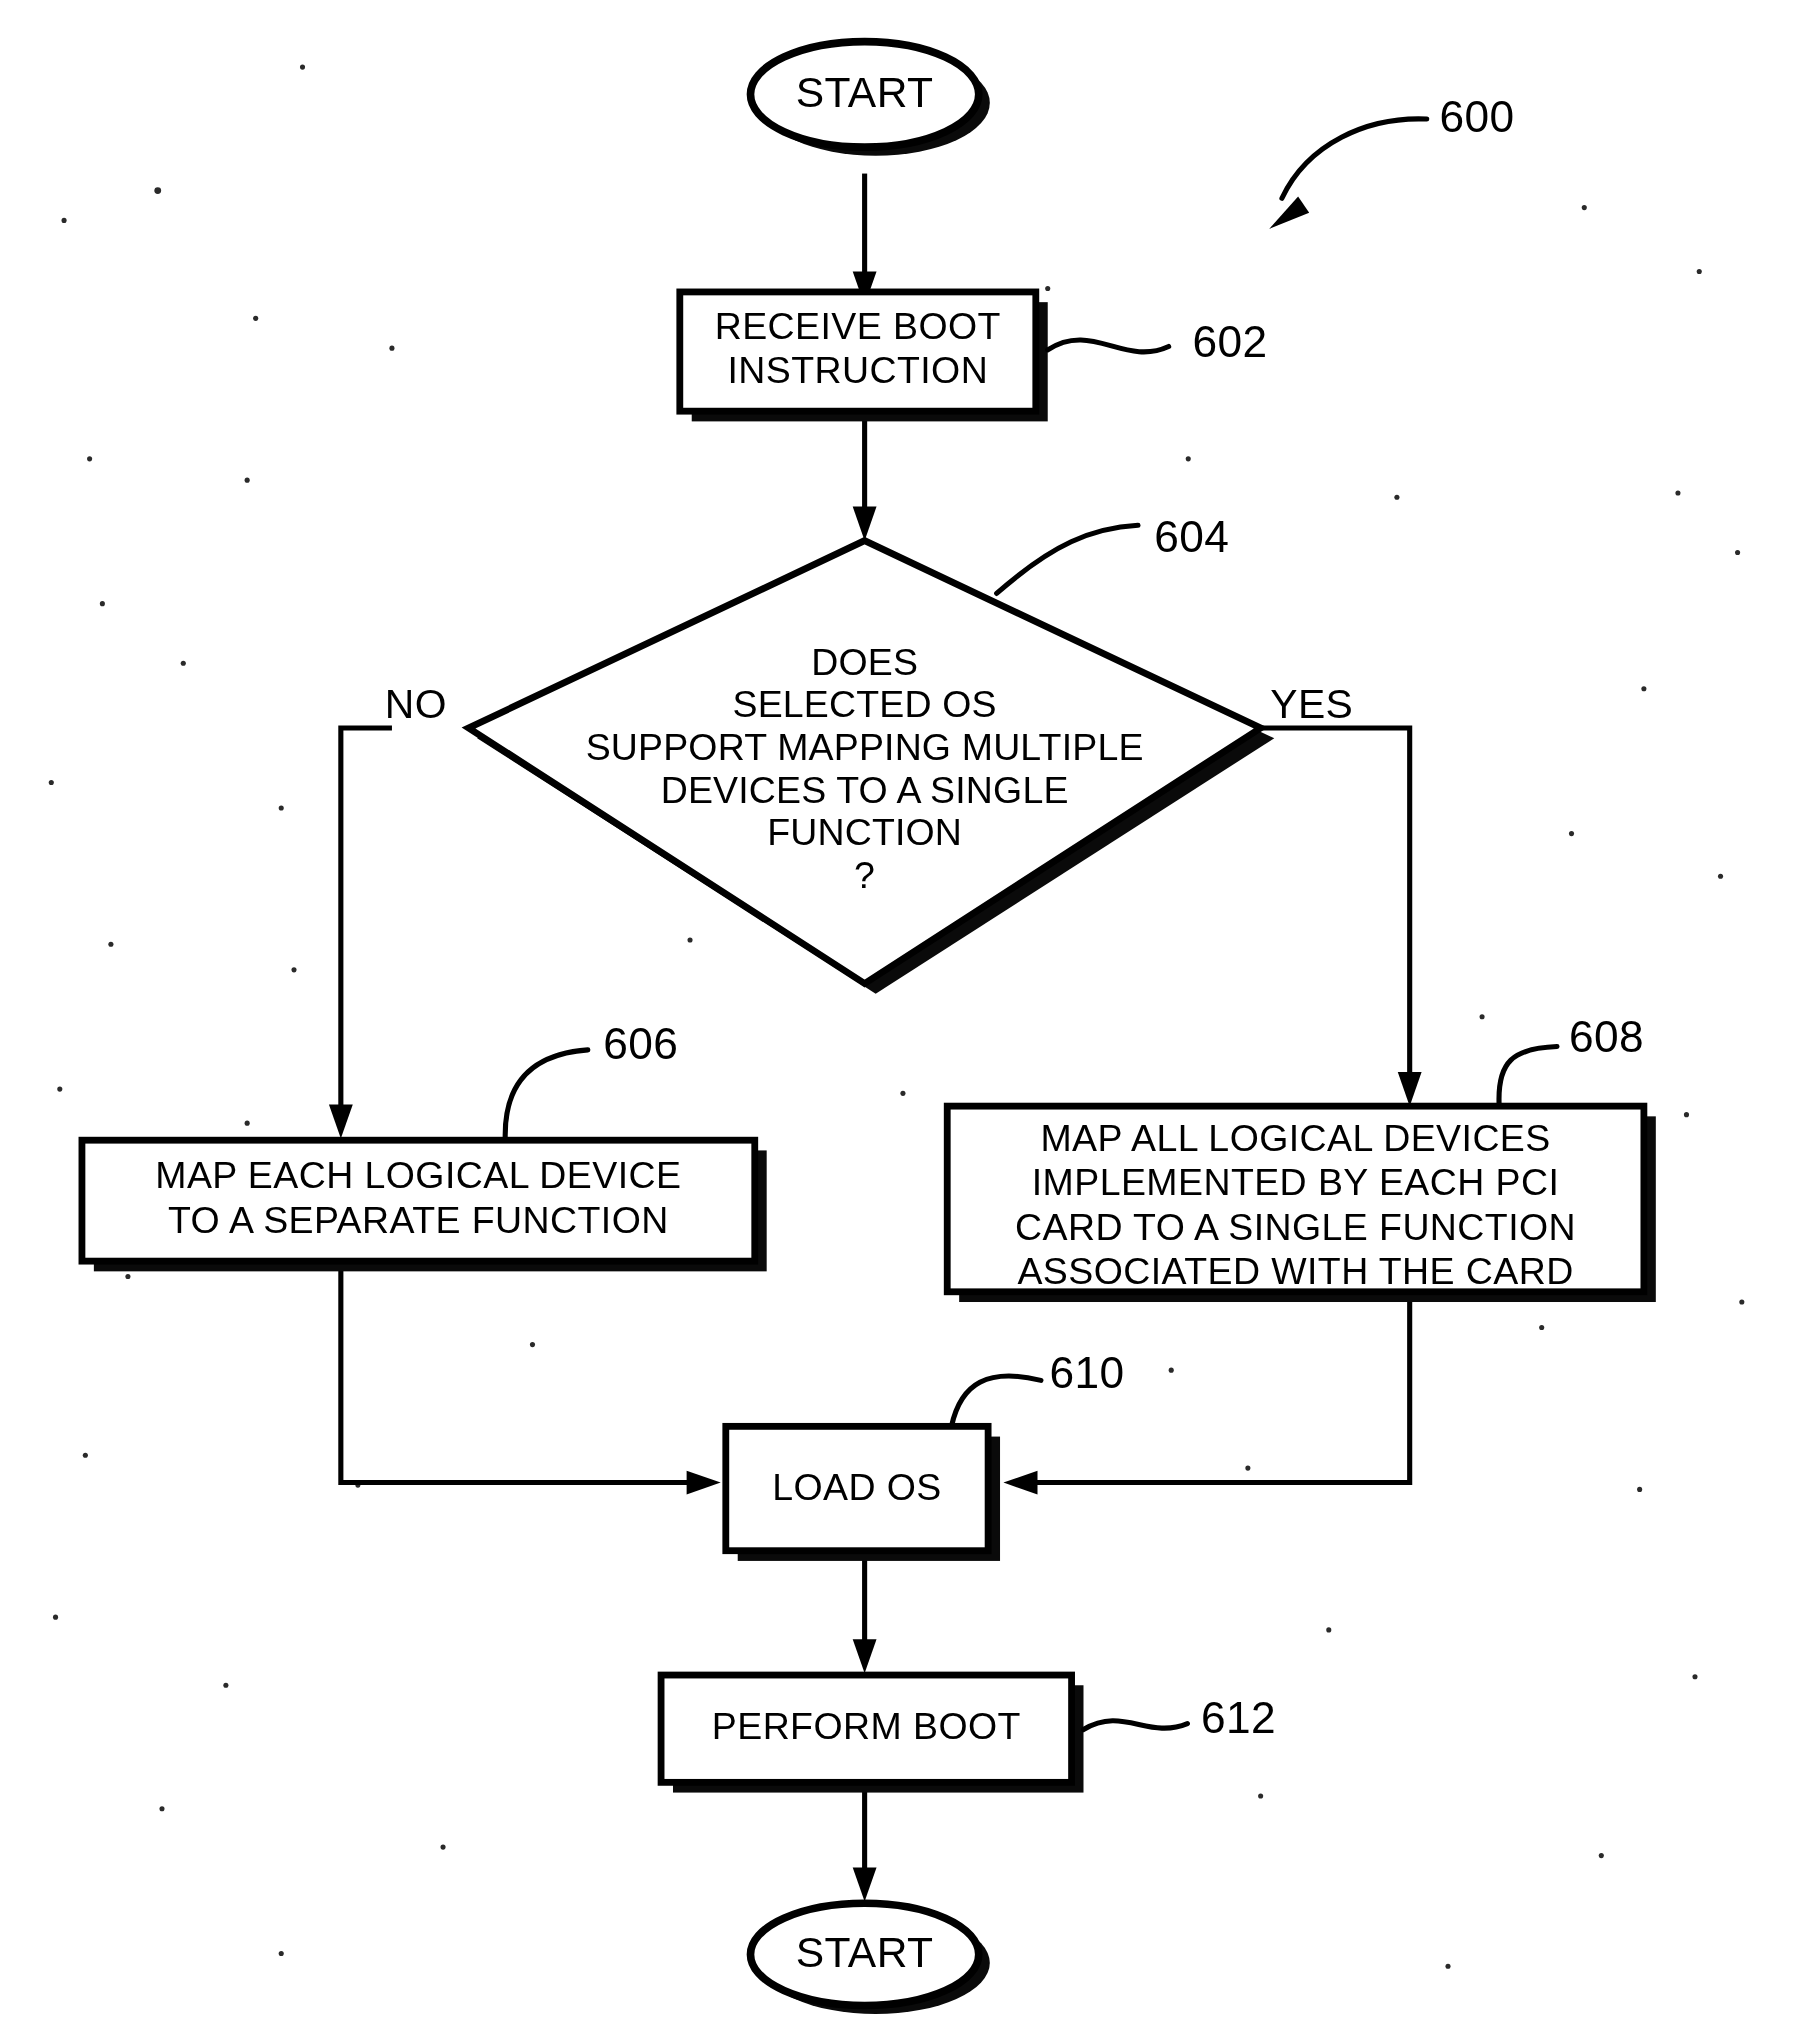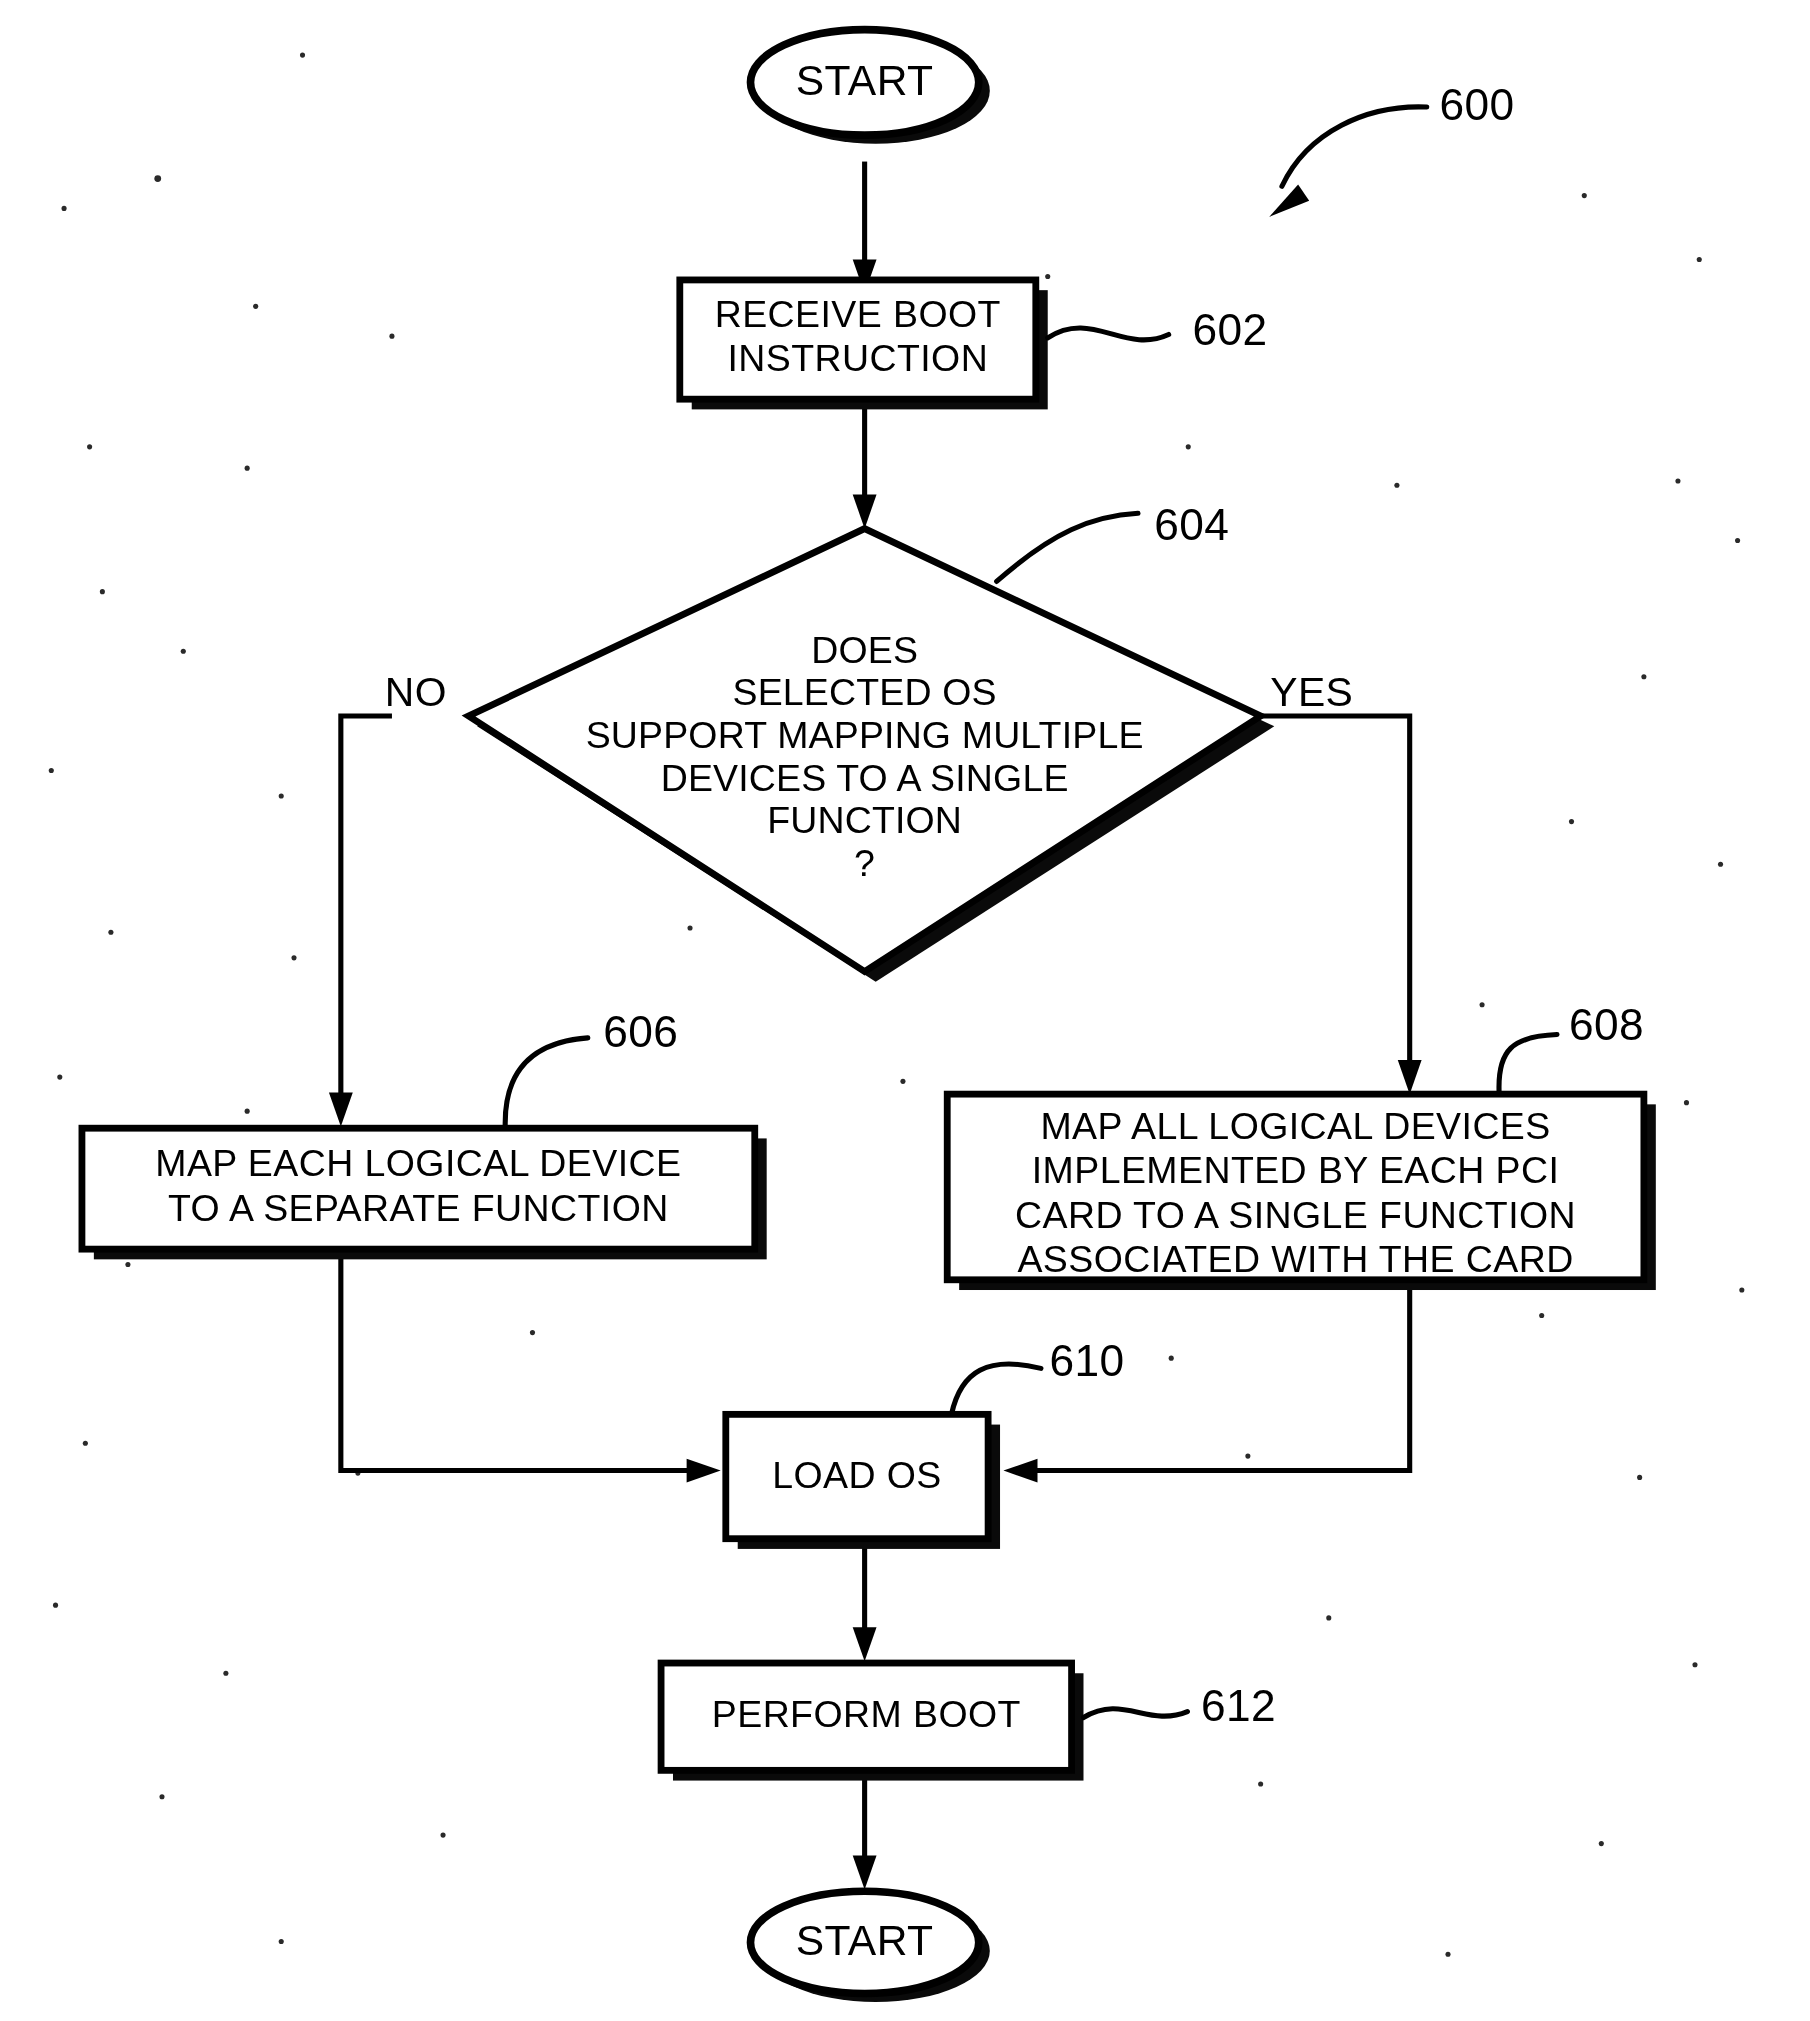--- a/index.html
+++ b/index.html
@@ -9,21 +9,21 @@
   }
   body {
     width: 1811px;
     height: 2021px;
     font-family: "Liberation Sans", sans-serif;
     overflow: hidden;
     position: relative;
   }
   #flowchart-root {
     position: absolute;
-    top: 4px;
+    top: 16px;
     left: 0;
     width: 1811px;
     height: 1766px;
   }
   svg.diagram {
     display: block;
     width: 1811px;
     height: 2021px;
   }
   .shadow { fill: #0a0a0a; stroke: none; }

